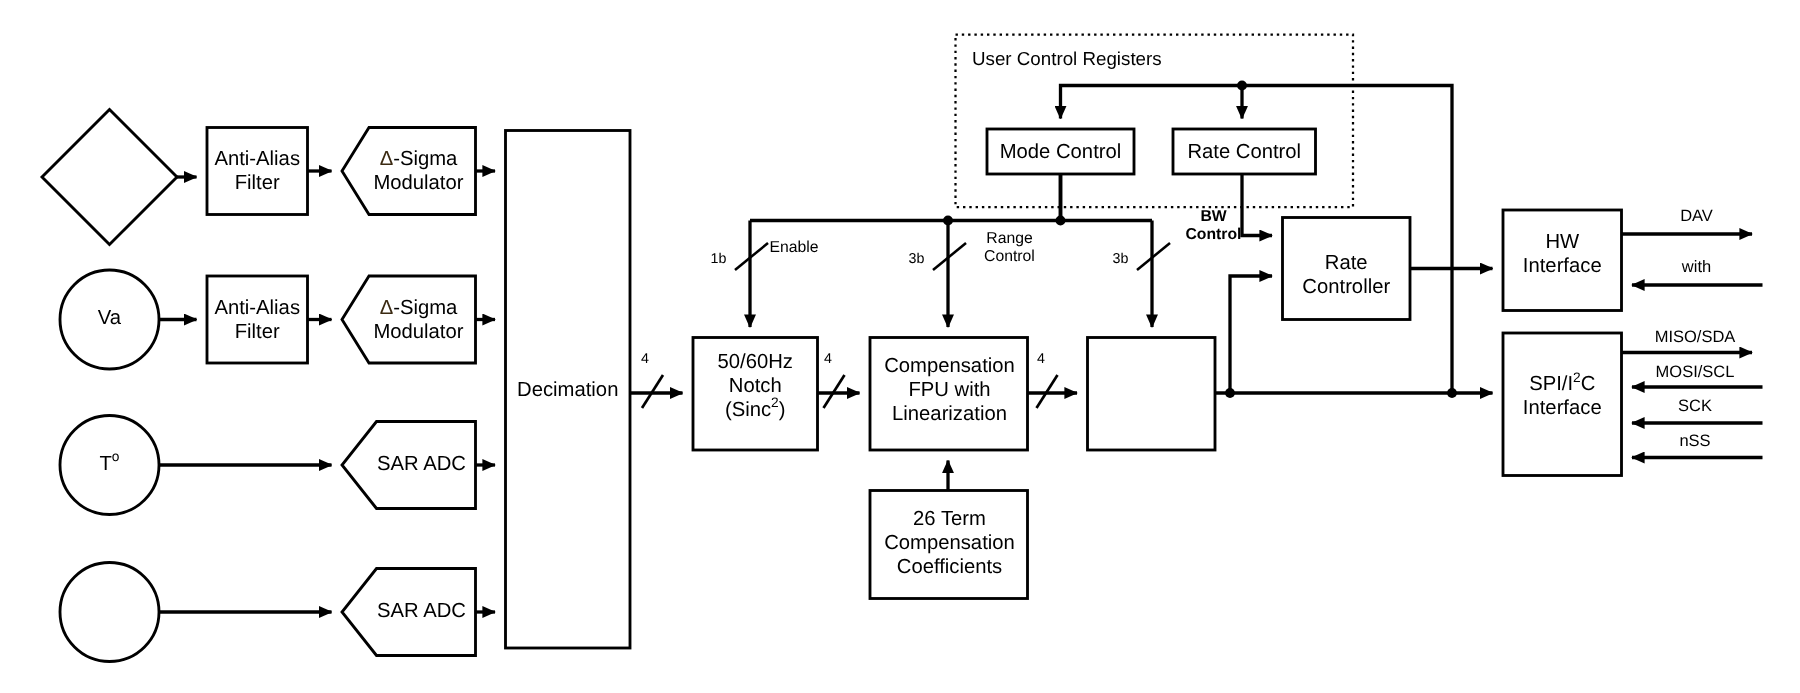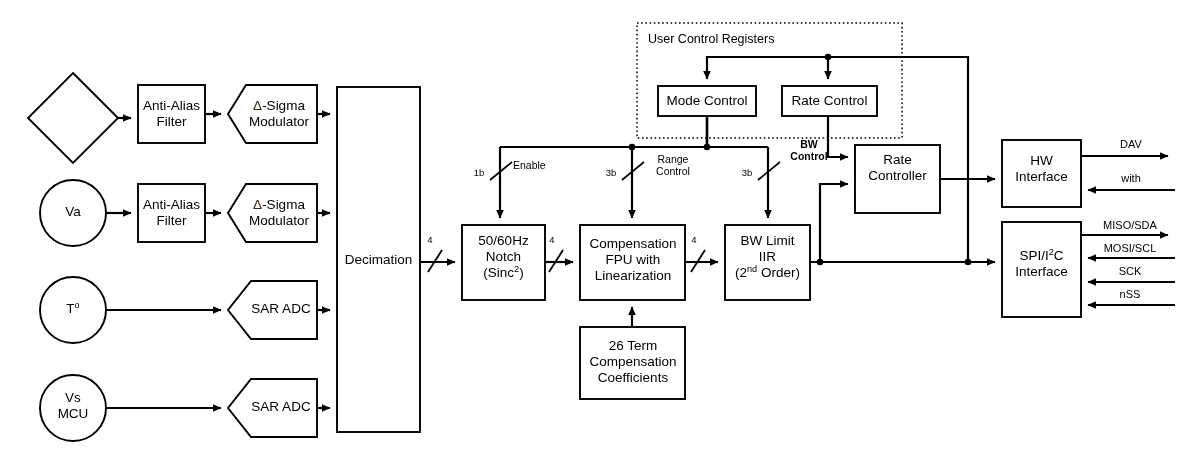--- a/index.html
+++ b/index.html
@@ -139,22 +139,20 @@
       <circle cx="820" cy="262" r="3.3"></circle>
       <circle cx="968" cy="262" r="3.3"></circle>
     </g>
   </svg>
 
 
   <div class="lbl block-lbl" style="left:33px;top:204px;width:80px;">Va</div>
 
   <div class="lbl block-lbl" style="left:33px;top:301px;width:80px;"><span>T</span><span class="sup">o</span></div>
 
-  <div class="lbl block-lbl" style="left:33px;top:390px;width:80px;">Vs
-MCU</div>
 
   <div class="lbl block-lbl" style="left:138px;top:98px;width:67px;">Anti-Alias
 Filter</div>
   <div class="lbl block-lbl" style="left:138px;top:197px;width:67px;">Anti-Alias
 Filter</div>
 
   <div class="lbl block-lbl" style="left:238px;top:98px;width:82px;"><span class="delta">Δ</span><span>-Sigma
 Modulator</span></div>
 
   <div class="lbl block-lbl" style="left:238px;top:197px;width:82px;"><span class="delta">Δ</span><span>-Sigma
@@ -168,23 +166,22 @@
   <div class="lbl block-lbl" style="left:462px;top:233px;width:83px;"><span>50/60Hz</span><br><span>Notch</span><br><span>(Sinc</span><span class="sup">2</span><span>)</span></div>
 
   <div class="lbl block-lbl" style="left:578px;top:236px;width:110px;">Compensation
 FPU with
 Linearization</div>
 
   <div class="lbl block-lbl" style="left:578px;top:338px;width:110px;">26 Term
 Compensation
 Coefficients</div>
 
-  <div class="lbl block-lbl" style="left:722px;top:233px;width:91px;"><span>BW Limit</span><br><span>IIR</span><br><span>(2</span><span class="sup">nd</span><span> Order)</span></div>
-
-  <div class="lbl block-lbl" style="left:855px;top:152px;width:85px;">Rate
+
+  <div class="lbl block-lbl" style="left:855px;top:167px;width:85px;">Rate
 Controller</div>
 
   <div class="lbl group-lbl" style="left:648px;top:32px;width:250px;">User Control Registers</div>
 
   <div class="lbl block-lbl" style="left:658px;top:93px;width:98px;">Mode Control</div>
   <div class="lbl block-lbl" style="left:782px;top:93px;width:95px;">Rate Control</div>
 
   <div class="lbl block-lbl" style="left:1002px;top:153px;width:79px;">HW
 Interface</div>
 

